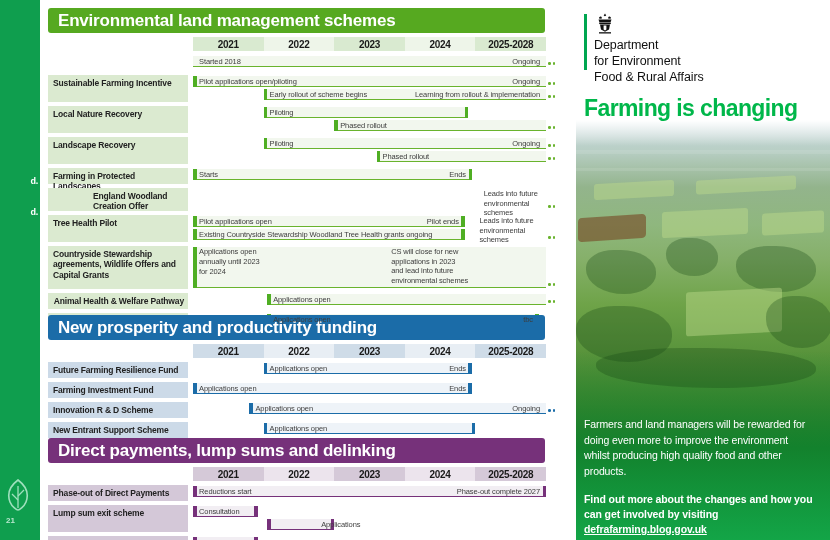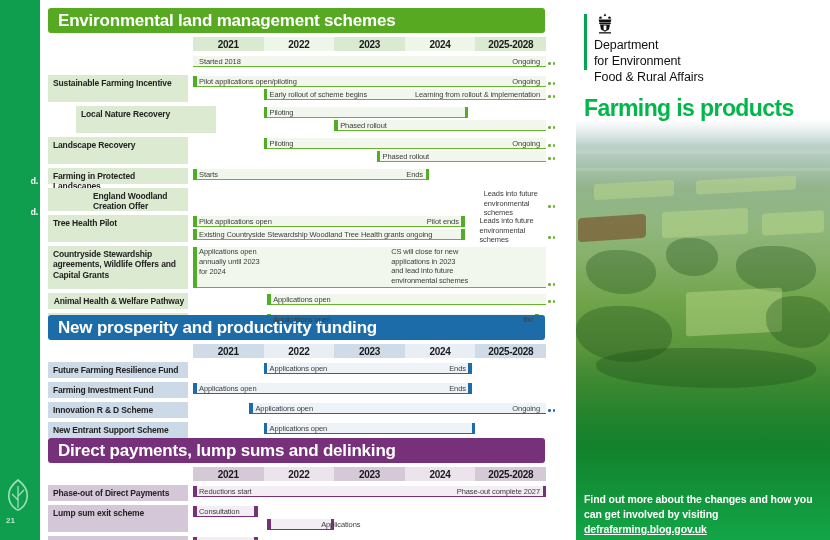--- a/index.html
+++ b/index.html
@@ -241,21 +241,21 @@
             <div class="cap l" style="height: 11px;"></div>
             <div class="bar-txt-l" style="top: 0px; line-height: 11px;">Early rollout of scheme begins</div>
             <div class="bar-txt-r">Learning from rollout &amp; implementation</div>
           </div>
           <div class="dots" style="left: 500px; top: 14px;">
             <span></span>
             <span></span>
           </div>
         </div>
         <div class="row" style="top: 51px; height: 29px; position: absolute; left: 0px; right: 0px;">
-          <div class="row-label" style="height: 27px; margin-left: 28px;">Local Nature Recovery</div>
+          <div class="row-label" style="height: 27px;">Local Nature Recovery</div>
           <div class="bar" style="left: 215.6px; width: 204.74px; top: 1px; height: 11px;">
             <div class="fill"></div>
             <div class="cap l" style="height: 11px;"></div>
             <div class="cap r" style="height: 11px;"></div>
             <div class="bar-txt-l" style="top: 0px; line-height: 11px;">Piloting</div>
           </div>
           <div class="bar" style="left: 286.2px; width: 211.8px; top: 14px; height: 11px;">
             <div class="fill"></div>
             <div class="cap l" style="height: 11px;"></div>
             <div class="bar-txt-l" style="top: 0px; line-height: 11px;">Phased rollout</div>
@@ -282,21 +282,21 @@
             <div class="cap l" style="height: 11px;"></div>
             <div class="bar-txt-l" style="top: 0px; line-height: 11px;">Phased rollout</div>
           </div>
           <div class="dots" style="left: 500px; top: 14px;">
             <span></span>
             <span></span>
           </div>
         </div>
         <div class="row" style="top: 113px; height: 18px; position: absolute; left: 0px; right: 0px;">
           <div class="row-label" style="height: 16px;">Farming in Protected Landscapes</div>
-          <div class="bar" style="left: 145px; width: 236px; top: 1px; height: 11px; padding-left: 40px;">
+          <div class="bar" style="left: 145px; width: 279px; top: 1px; height: 11px; padding-left: 40px;">
             <div class="fill"></div>
             <div class="cap l" style="height: 11px;"></div>
             <div class="cap r" style="height: 11px;"></div>
             <div class="bar-txt-l" style="top: 0px; line-height: 11px;">Starts</div>
             <div class="bar-txt-r">Ends</div>
           </div>
         </div>
         <div class="row" style="top: 133px; height: 25px; position: absolute; left: 0px; right: 0px;">
           <div class="row-label" style="height: 23px; padding-left: 45px;">England Woodland Creation Offer</div>
           <div class="note" style="left: 435.636px; top: 1px;">Leads into future
@@ -503,19 +503,20 @@
       <path d="M9.6 13.4 L12.4 13.4 L12.4 17.6 L11 18.6 L9.6 17.6 Z" fill="#fff"></path>
       <rect x="5" y="20.2" width="12" height="1.3" fill="#111"></rect>
     </svg>
     <div id="defra-text">
         <div>Department</div>
         <div>for Environment</div>
         <div>Food &amp; Rural Affairs</div>
       </div>
   </div>
 
-  <div id="headline">Farming is products</div>
-
+  <div id="headline">Farming is changing</div>
+
+  <div id="body-copy">Farmers and land managers will be rewarded for doing even more to improve the environment whilst producing high quality food and other products.</div>
 
   <div id="cta-copy">
     <span>Find out more about the changes and how you can get involved by visiting </span><a id="cta-link" href="#">defrafarming.blog.gov.uk</a>
   </div>
 </div>
 
 </body></html>

